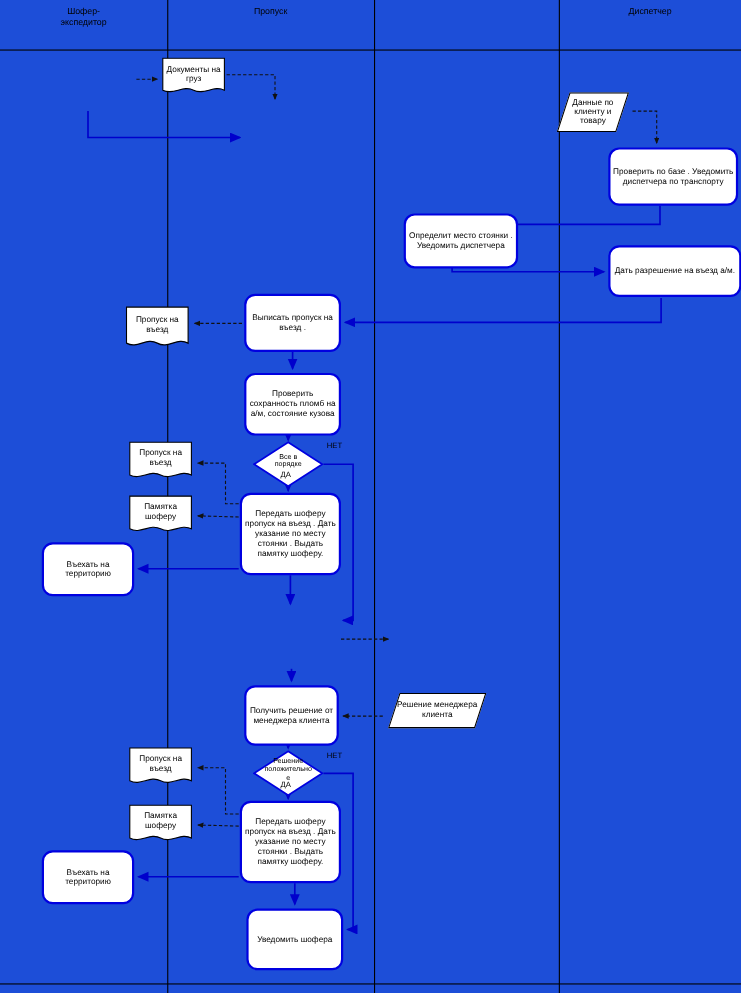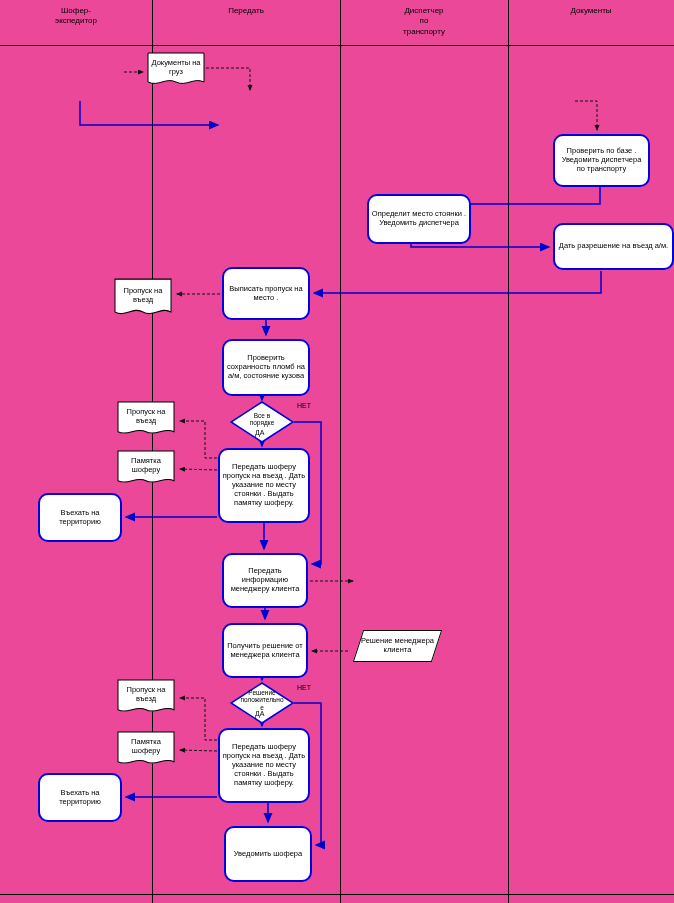--- a/index.html
+++ b/index.html
@@ -1,19 +1,19 @@
 <!DOCTYPE html>
 <html><head>
 <meta charset="utf-8">
 <title>Diagram</title>
 <style>
   * { box-sizing: border-box; margin: 0; padding: 0; }
   html,body { background:#fff; }
   body { font-family:"Liberation Sans", sans-serif; color:#000; }
-  .canvas { position:relative; width:674px; height:903px; background:#ec4899; overflow:hidden; }
+  .canvas { position:relative; width:674px; height:903px; background:#1d4ed8; overflow:hidden; }
 
   .vline { position:absolute; top:0; bottom:0; width:1px; background:#000; }
   .hline { position:absolute; height:1px; background:#000; left:0; right:0; }
 
   .lane-header { position:absolute; top:6px; display:flex; justify-content:center; text-align:center;
                  font-size:8px; line-height:1.3; }
   .lane-header span { display:inline-block; }
 
   .arrows { position:absolute; left:0; top:0; width:674px; height:903px; pointer-events:none; }
   .flow { fill:none; stroke:#0000cc; stroke-width:1.5; }
@@ -49,27 +49,24 @@
   <div class="vline" style="left:152px"></div>
   <div class="vline" style="left:340px"></div>
   <div class="vline" style="left:508px"></div>
   <div class="hline" style="top:45px"></div>
   <div class="hline" style="top:894px"></div>
 
   <div class="lane-header" style="left:0;width:152px">
     <span style="width:62px">Шофер-экспедитор</span>
   </div>
   <div class="lane-header" style="left:152px;width:188px">
-    <span style="width:90px">Передать</span>
-  </div>
-  <div class="lane-header" style="left:340px;width:168px">
-    <span style="width:50px">Диспетчер по транспорту</span>
+    <span style="width:90px">Пропуск</span>
   </div>
   <div class="lane-header" style="left:508px;width:166px">
-    <span style="width:80px">Документы</span>
+    <span style="width:80px">Диспетчер</span>
   </div>
 
   <svg class="arrows">
     <defs>
       <marker id="ab" markerWidth="7" markerHeight="7" refX="6" refY="3" orient="auto">
         <path d="M0,0 L7,3 L0,6 Z" fill="#0000cc"></path>
       </marker>
       <marker id="ak" markerWidth="6" markerHeight="6" refX="5" refY="2.5" orient="auto">
         <path d="M0,0 L6,2.5 L0,5 Z" fill="#111"></path>
       </marker>
@@ -144,34 +141,33 @@
 
   <div class="node doc" style="left:117px;top:731px;width:58px;height:39px">
     <svg viewBox="0 0 58 38" preserveAspectRatio="none">
         <path d="M1,1 H57 V30 C47,25 39,35 29,30 C19,25 11,35 1,30 Z"></path>
       </svg>
     <span class="doc-label">Памятка шоферу</span>
   </div>
 
   <div class="node process" style="left:38px;top:773px;width:84px;height:49px">Въехать на территорию</div>
 
-  <div class="node process" style="left:222px;top:267px;width:88px;height:53px">Выписать пропуск на место .</div>
+  <div class="node process" style="left:222px;top:267px;width:88px;height:53px">Выписать пропуск на въезд .</div>
   <div class="node process" style="left:222px;top:339px;width:88px;height:57px">Проверить сохранность пломб на а/м, состояние кузова</div>
 
   <div class="node decision" style="left:230px;top:401px;width:64px;height:42px">
     <svg viewBox="0 0 64 42" preserveAspectRatio="none">
         <polygon points="32,1 63,21 32,41 1,21"></polygon>
       </svg>
     <span class="d-label" style="width:36px">Все в порядке</span>
   </div>
   <span class="branch" style="left:297px;top:402px">НЕТ</span>
   <span class="branch" style="left:255px;top:429px">ДА</span>
 
   <div class="node process" style="left:218px;top:448px;width:92px;height:75px">Передать шоферу пропуск на въезд . Дать указание по месту стоянки . Выдать памятку шоферу.</div>
-  <div class="node process" style="left:222px;top:553px;width:86px;height:55px">Передать информацию менеджеру клиента</div>
   <div class="node process" style="left:222px;top:623px;width:86px;height:55px">Получить решение от менеджера клиента</div>
 
   <div class="node decision" style="left:230px;top:682px;width:64px;height:42px">
     <svg viewBox="0 0 64 42" preserveAspectRatio="none">
         <polygon points="32,1 63,21 32,41 1,21"></polygon>
       </svg>
     <span class="d-label" style="width:46px">Решение положительное</span>
   </div>
   <span class="branch" style="left:297px;top:684px">НЕТ</span>
   <span class="branch" style="left:255px;top:710px">ДА</span>
@@ -180,16 +176,20 @@
   <div class="node process" style="left:224px;top:826px;width:88px;height:56px">Уведомить шофера</div>
 
   <div class="node process" style="left:367px;top:194px;width:104px;height:50px">Определит место стоянки . Уведомить диспетчера</div>
 
 
   <div class="node pgram" style="left:350px;top:630px;width:95px;height:32px">
     <span class="pg-bg"></span>
     <span class="pg-label">Решение менеджера клиента</span>
   </div>
 
-  <div class="node process" style="left:553px;top:134px;width:97px;height:53px">Проверить по базе . Уведомить диспетчера по транспорту</div>
+  <div class="node pgram" style="left:504px;top:84px;width:70px;height:36px">
+    <span class="pg-bg"></span>
+    <span class="pg-label">Данные по клиенту и товару</span>
+  </div>
+  <div class="node process" style="left:553px;top:134px;width:118px;height:53px">Проверить по базе . Уведомить диспетчера по транспорту</div>
   <div class="node process" style="left:553px;top:223px;width:121px;height:47px">Дать разрешение на въезд а/м.</div>
 
 </div>
 
 </body></html>

